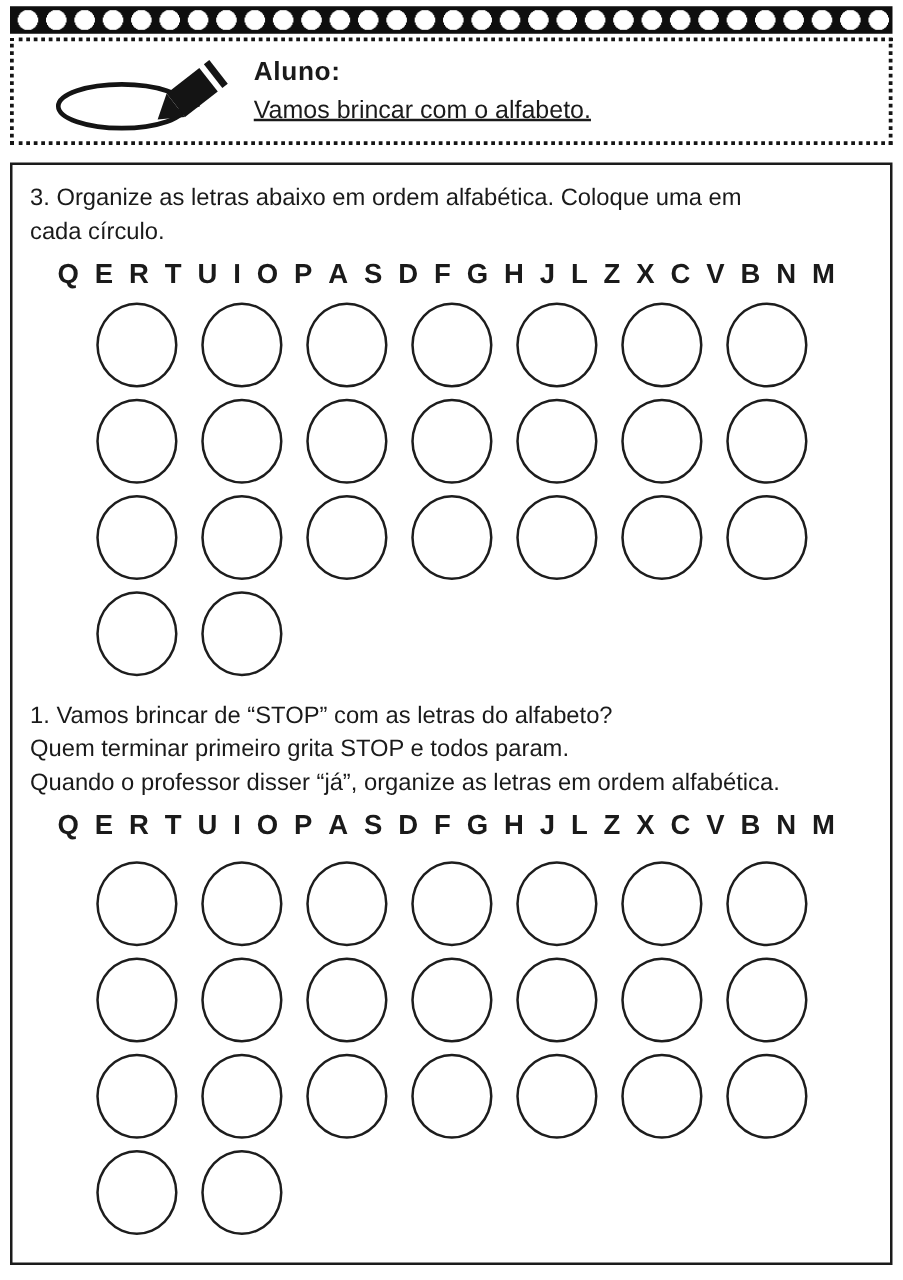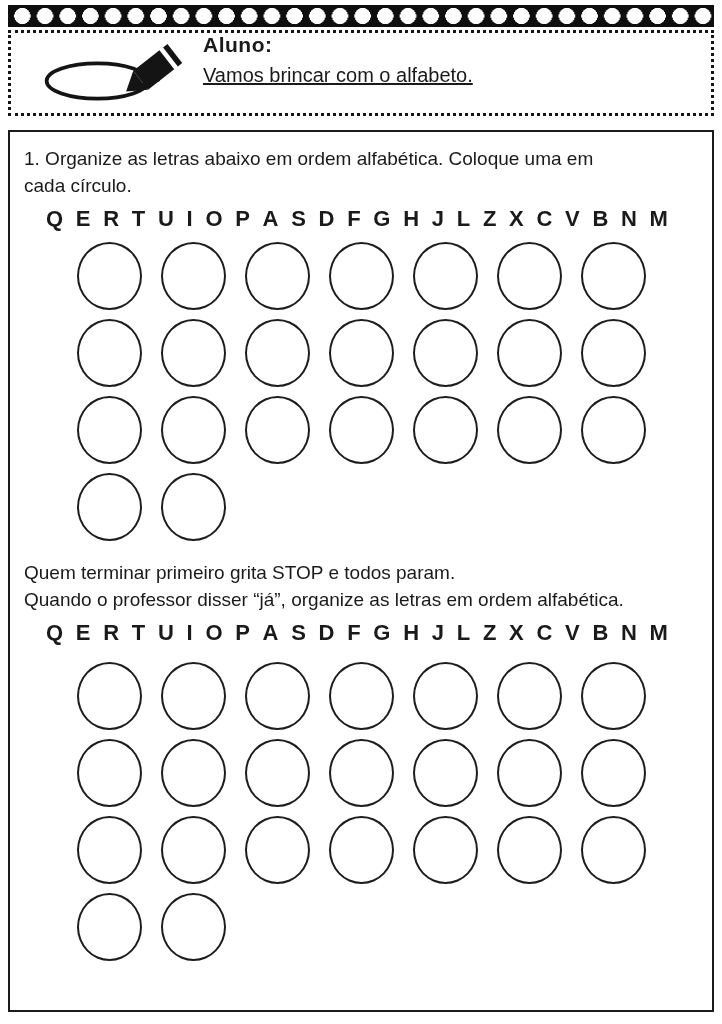--- a/index.html
+++ b/index.html
@@ -19,21 +19,21 @@
     background-image:radial-gradient(circle 8.2px at center, #ffffff 97%, rgba(255,255,255,0) 100%);
     background-size:22.7px 22px;
     background-repeat:repeat-x;
     background-position:3px center;
   }
 
   
   .header-box {
     position:absolute; left:8px; top:30px; width:706px; height:86px;
     border:3px dotted #151515;
-    display:flex; 
+    display:flex; align-items:center;
   }
   .header-icon { margin-left:28px; width:150px; height:72px; flex:0 0 auto; }
   .header-text { margin-left:14px; }
   .name-label { font-size:21px; font-weight:700; letter-spacing:0.5px; }
   .subtitle   { font-size:20px; margin-top:7px;text-decoration:underline; }
 
   
   .main-box {
     position:absolute; left:8px; top:130px; width:706px; height:882px;
     border:2px solid #1b1b1b;
@@ -78,21 +78,21 @@
     </svg>
     <div class="header-text">
       <div class="name-label">Aluno:</div>
       <div class="subtitle">Vamos brincar com o alfabeto.</div>
     </div>
   </div>
 
   <div class="main-box">
 
     <div class="instruction">
-        <div>1. Organize as letras abaixo em ordem alfabética. Coloque uma em</div>
+        <div>3. Organize as letras abaixo em ordem alfabética. Coloque uma em</div>
         <div>cada círculo.</div>
       </div>
     <div class="letter-row">
         <span class="letter">Q</span>
         <span class="letter">E</span>
         <span class="letter">R</span>
         <span class="letter">T</span>
         <span class="letter">U</span>
         <span class="letter">I</span>
         <span class="letter">O</span>
@@ -133,20 +133,21 @@
         <div class="slot"></div>
         <div class="slot"></div>
         <div class="slot"></div>
         <div class="slot"></div>
         <div class="slot"></div>
         <div class="slot"></div>
         <div class="slot"></div>
       </div>
 
     <div class="instruction instr2">
+        <div>1. Vamos brincar de “STOP” com as letras do alfabeto?</div>
         <div>Quem terminar primeiro grita STOP e todos param.</div>
         <div>Quando o professor disser “já”, organize as letras em ordem alfabética.</div>
       </div>
     <div class="letter-row">
         <span class="letter">Q</span>
         <span class="letter">E</span>
         <span class="letter">R</span>
         <span class="letter">T</span>
         <span class="letter">U</span>
         <span class="letter">I</span>

